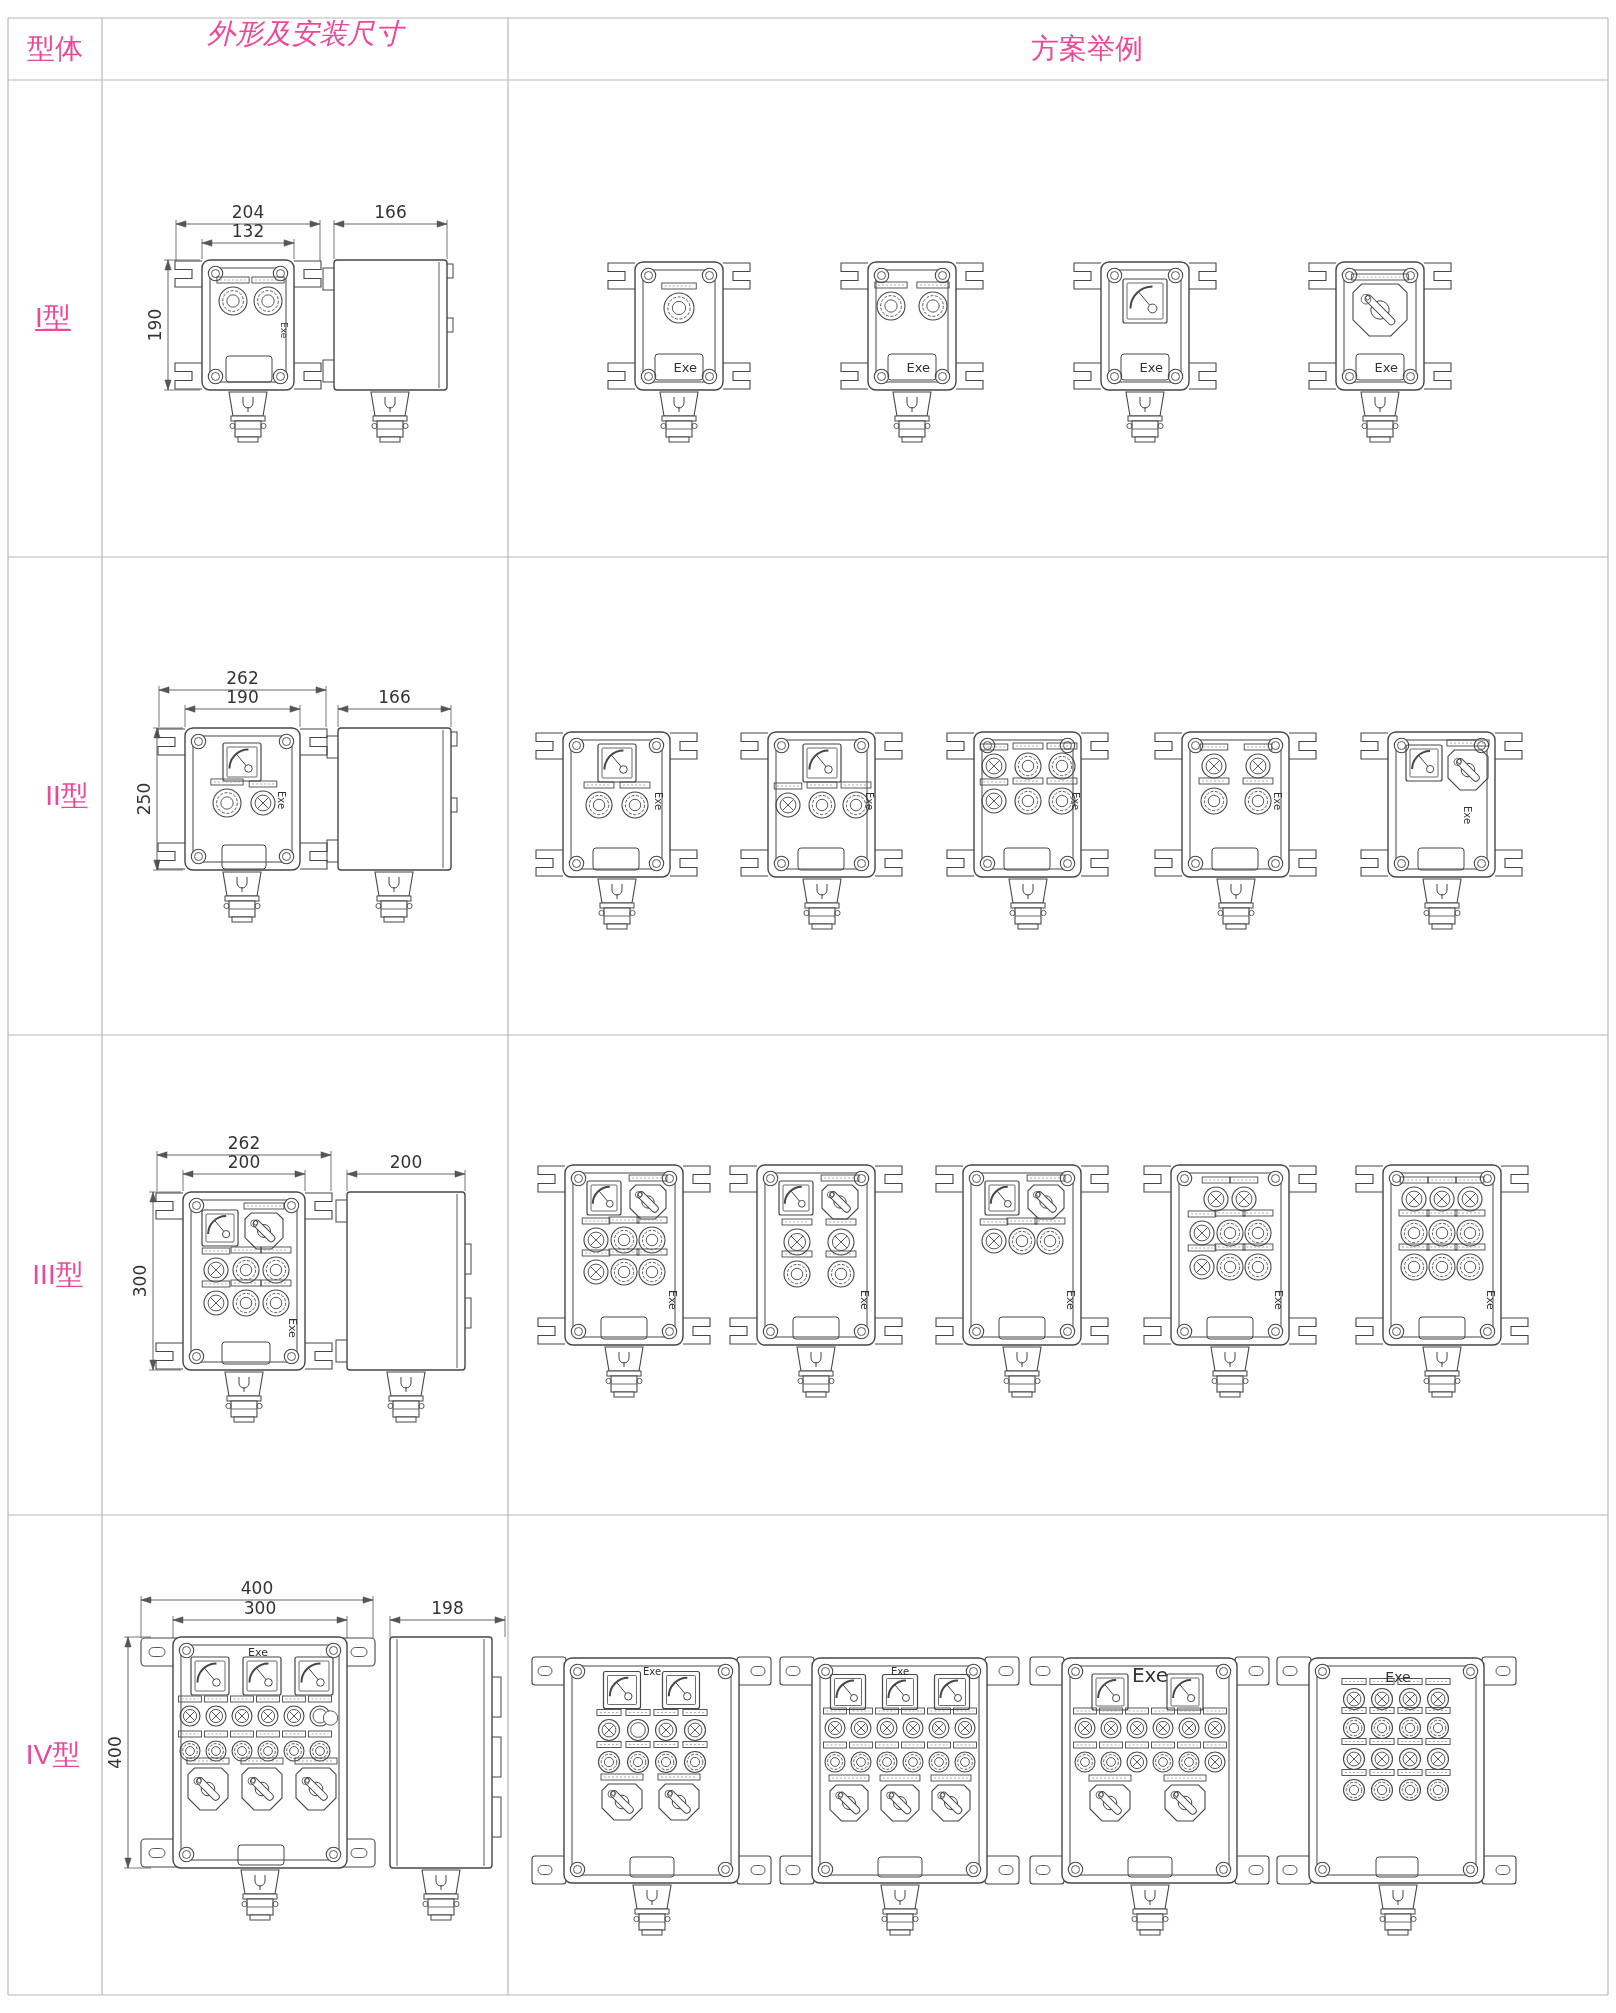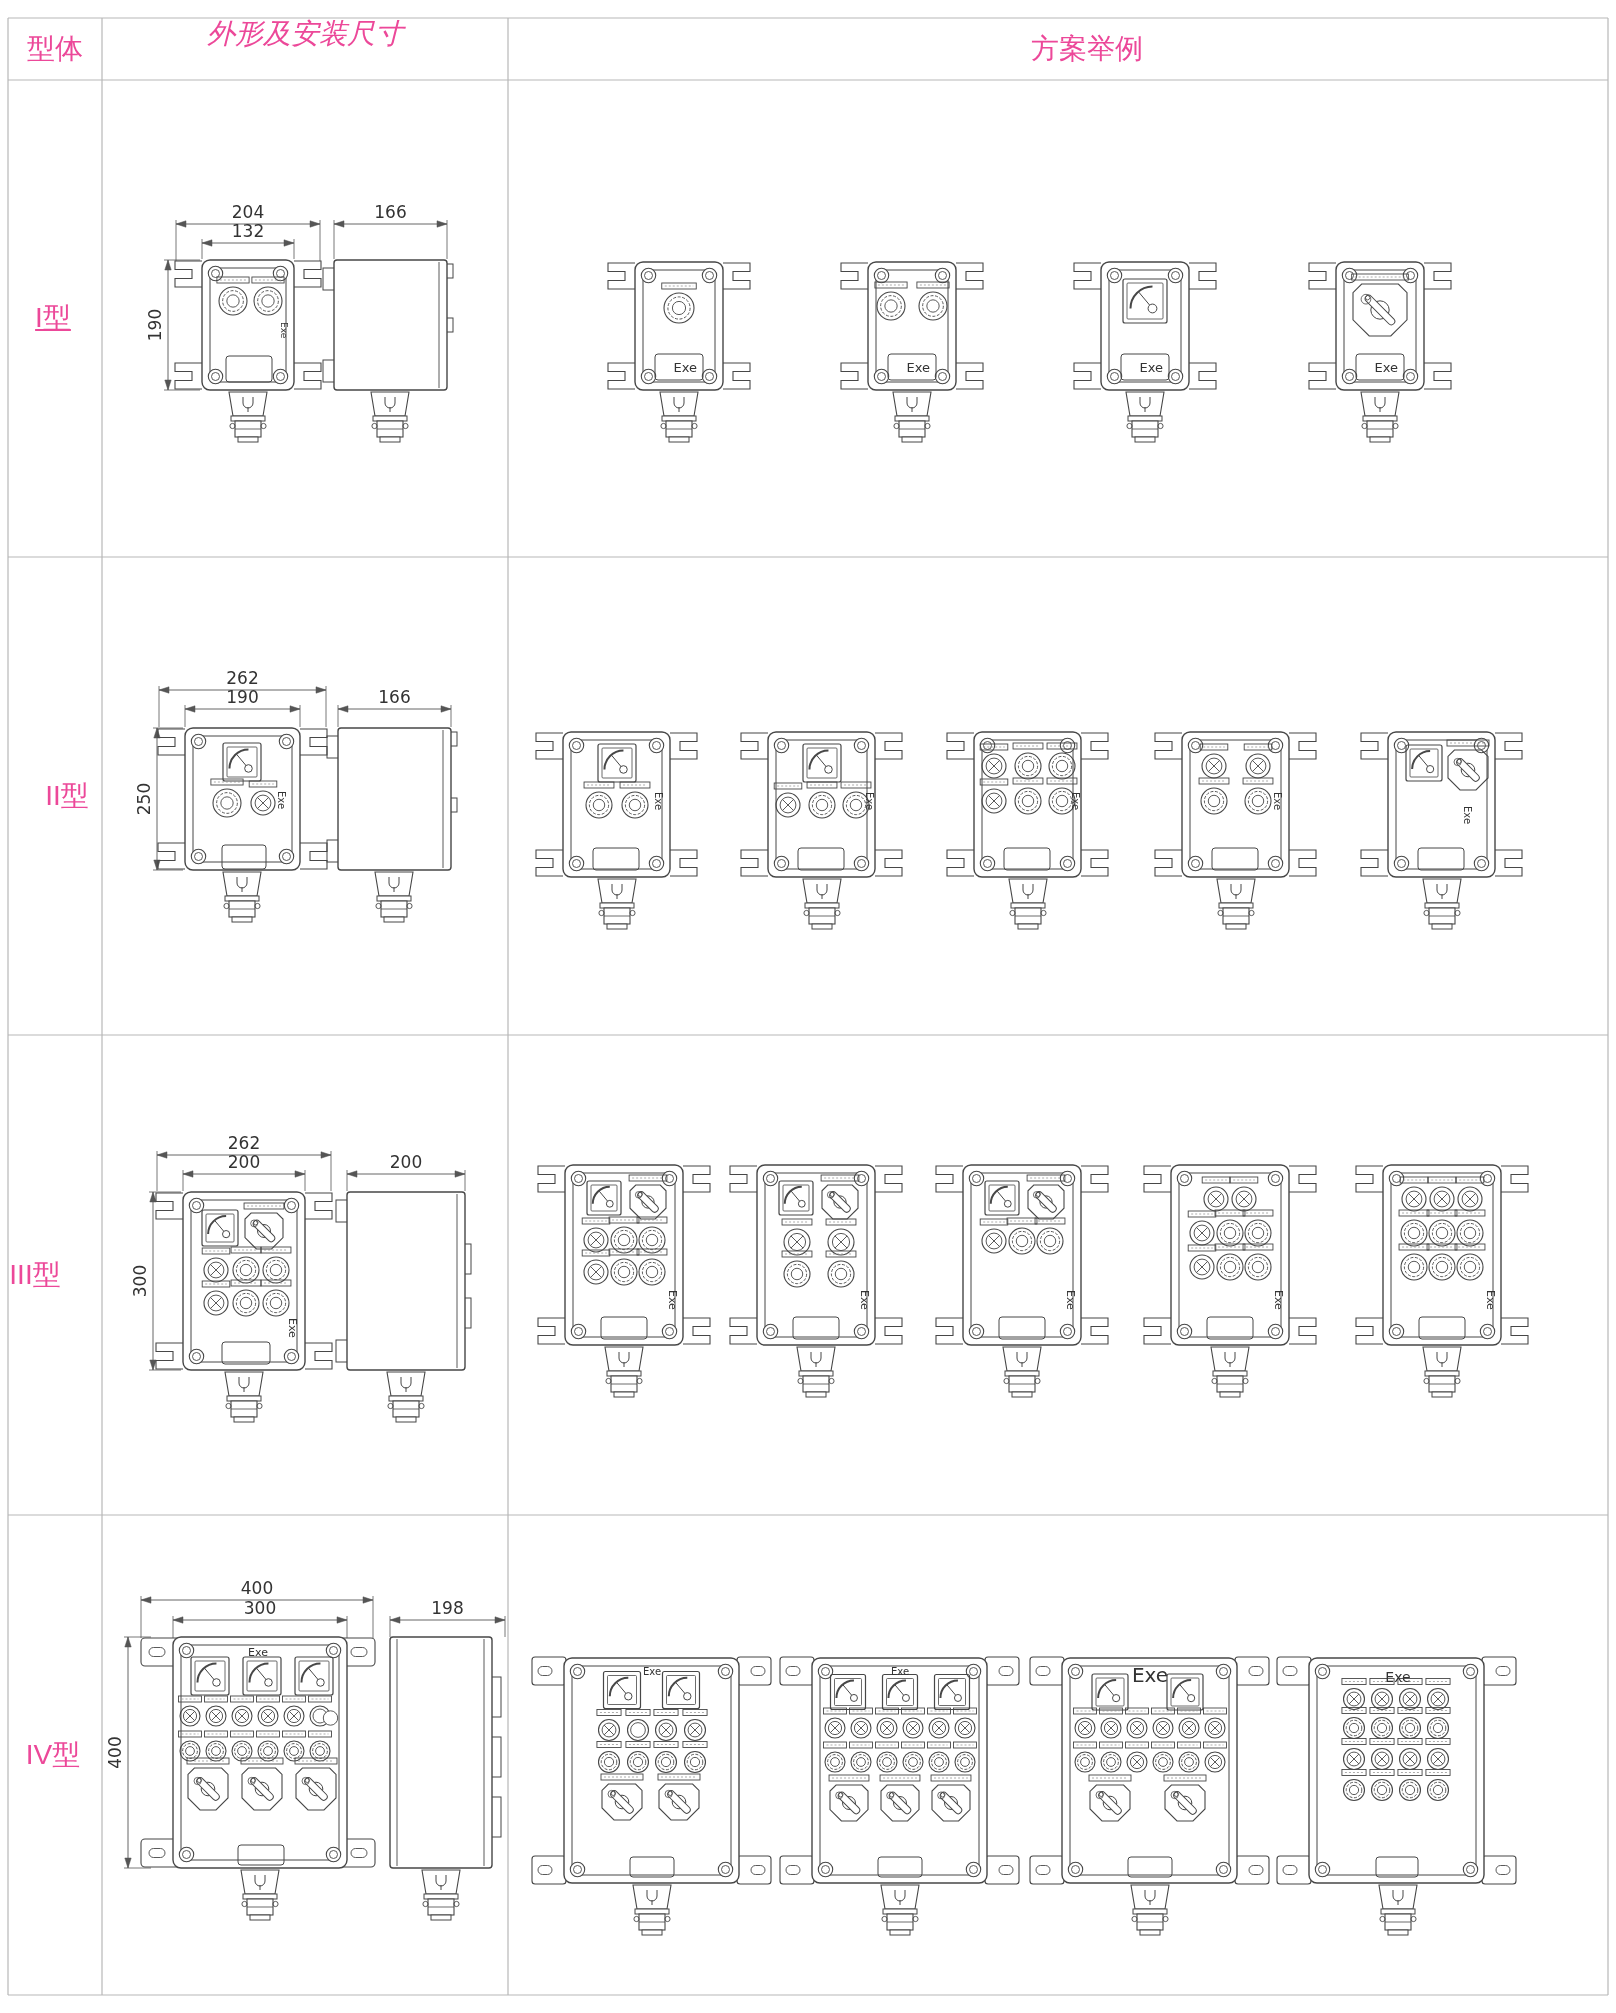--- a/index.html
+++ b/index.html
@@ -1716,15 +1716,15 @@
           <line x1="428" y1="1907" x2="454" y2="1907" stroke="#474747" stroke-width="0.8" fill="none"></line>
           <rect x="431" y="1915" width="20" height="5" rx="0" fill="#fff" stroke="#474747" stroke-width="1"></rect>
         </g>
       </g>
     </svg>
   <div class="hdr" id="h0" style="left: 55px; top: 49px;">型体</div>
   <div class="hdr" id="h1" style="left: 305px; top: 34px; font-style: italic;">外形及安装尺寸</div>
   <div class="hdr" id="h2" style="left: 1087px; top: 49px;">方案举例</div>
   <div class="rowlab" id="rl0" style="left: 53px; top: 318px; text-decoration: underline;">I型</div>
   <div class="rowlab" id="rl1" style="left: 53px; top: 796px; margin-left: 14px;">II型</div>
-  <div class="rowlab" id="rl2" style="left: 35px; top: 1275px;">III型</div>
+  <div class="rowlab" id="rl2" style="left: 58px; top: 1275px;">III型</div>
   <div class="rowlab" id="rl3" style="left: 53px; top: 1755px; text-align: center;">IV型</div>
 </div>
 
 </body></html>

